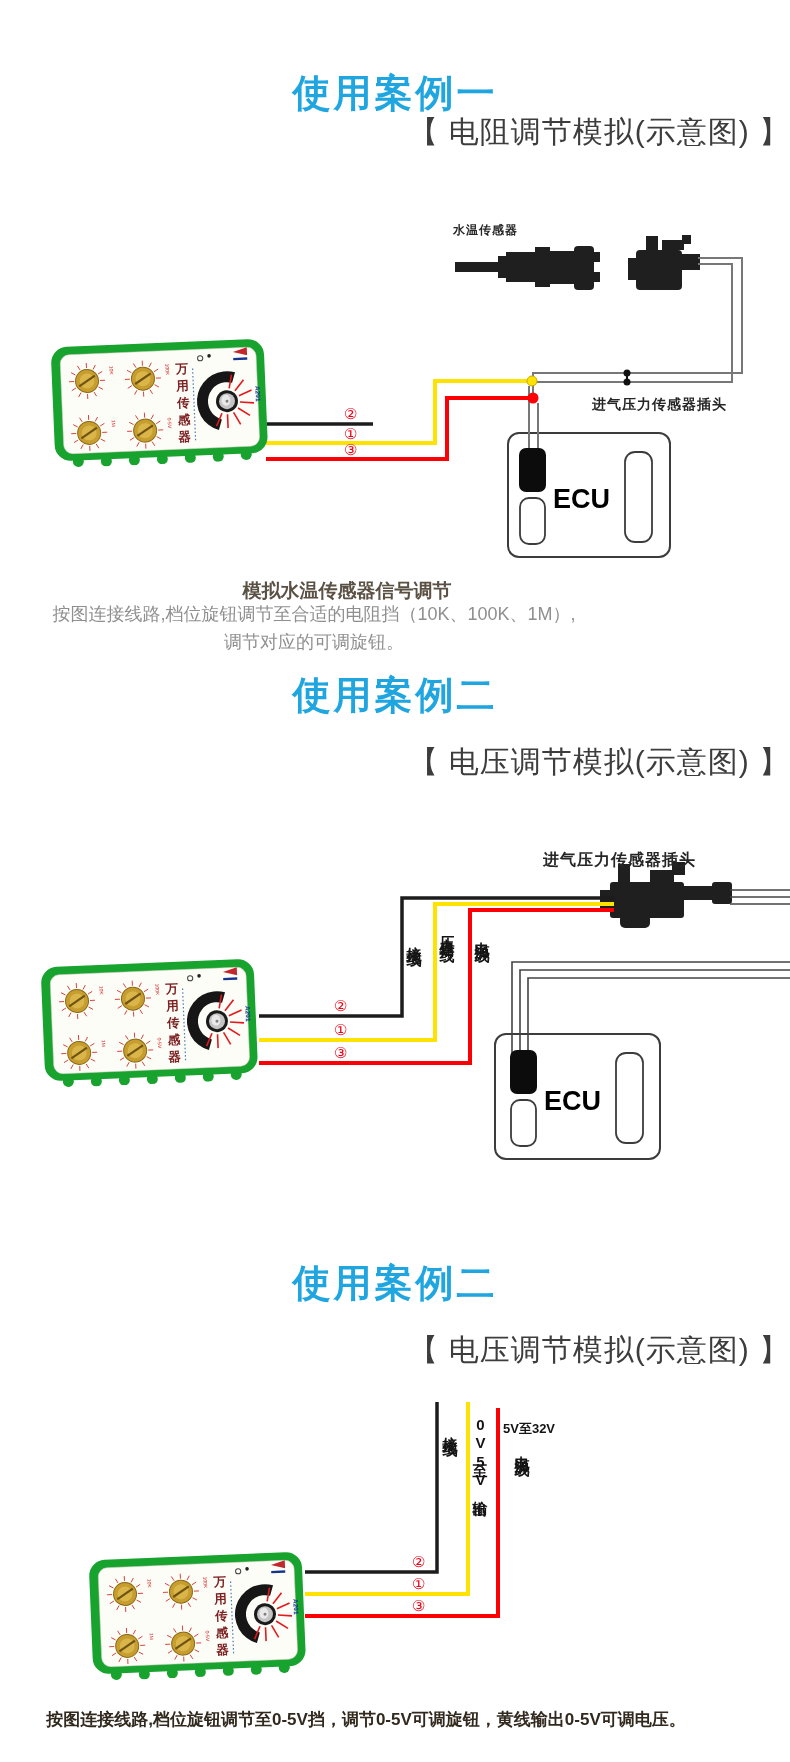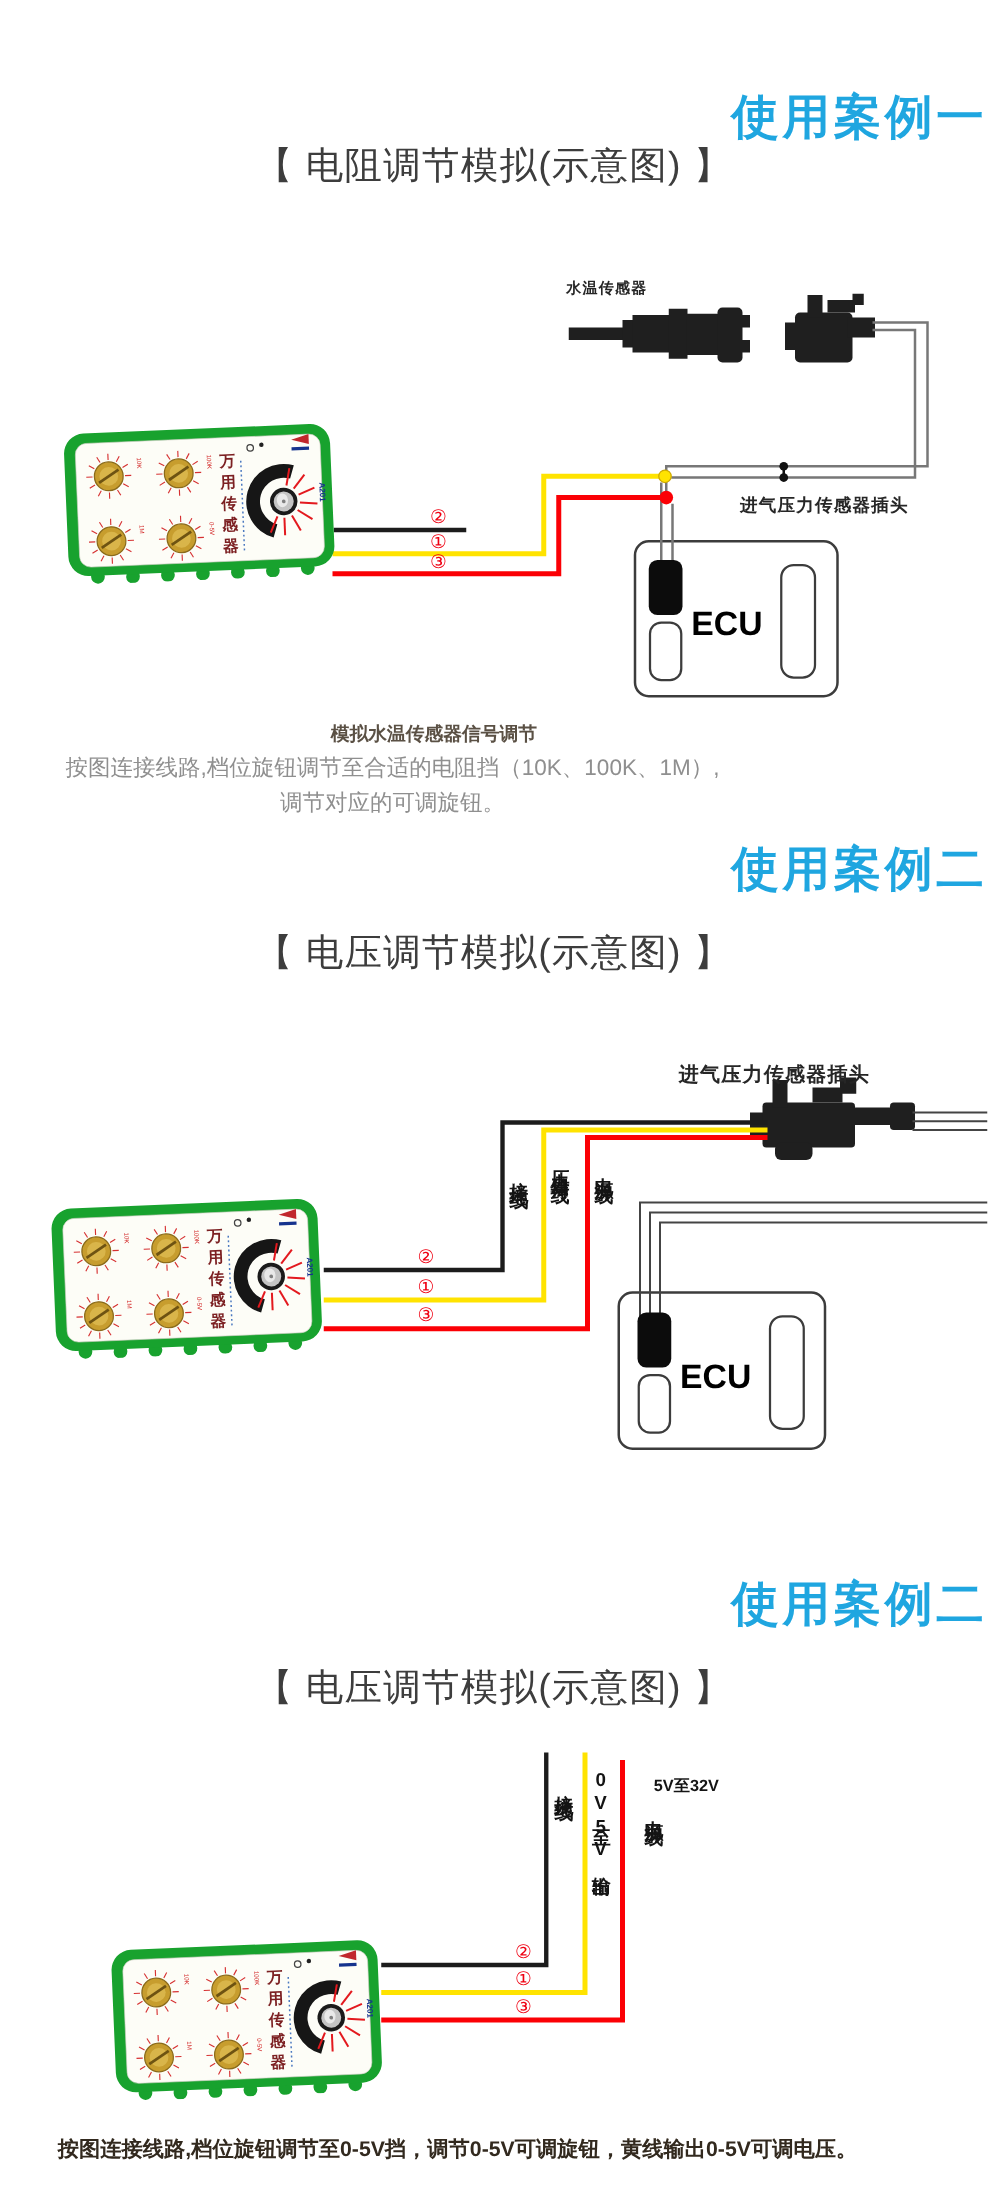--- a/index.html
+++ b/index.html
@@ -1,30 +1,30 @@
 <!DOCTYPE html>
 <html><head>
 <meta charset="utf-8">
 <style>
   * { margin:0; padding:0; box-sizing:border-box; }
   body { background:#ffffff; font-family:"Liberation Sans", sans-serif; }
   .page { position:relative; width:790px; height:1762px; background:#ffffff; overflow:hidden; }
-  .sec-title { position:absolute; width:790px; text-align:right; color:#1fa6e0;
+  .sec-title { position:absolute; width:790px; text-align:center; color:#1fa6e0;
                font-size:38px; font-weight:bold; letter-spacing:3px; }
-  .sec-subtitle { position:absolute; width:790px; text-align:center; color:#3d3d3d;
+  .sec-subtitle { position:absolute; width:790px; text-align:right; color:#3d3d3d;
                   font-size:30px; font-weight:400; letter-spacing:1px; }
   .diag-label { position:absolute; color:#262626; font-weight:bold; font-size:12px; letter-spacing:1px; }
   .cap-title { position:absolute; width:694px; text-align:center; color:#5a5044;
-               font-weight:bold; font-size:15px; }
+               font-weight:bold; font-size:19px; }
   .cap-line  { position:absolute; width:628px; text-align:center; color:#8f8f8f; font-size:18px; }
   .cap-dark  { position:absolute; width:732px; text-align:center; color:#32291e;
                font-weight:bold; font-size:17px; }
   .vlabel { position:absolute; writing-mode:vertical-rl; text-orientation:upright;
             color:#141414; font-weight:bold; font-size:15px; letter-spacing:3px; line-height:18px; }
-  .hlabel { position:absolute; color:#141414; font-weight:bold; font-size:13px;margin-left:20px; }
+  .hlabel { position:absolute; color:#141414; font-weight:bold; font-size:13px; }
   .wnum { position:absolute; color:#ef0012; font-size:15px; line-height:15px; font-weight:400; }
   .device { position:absolute; width:215px; height:122px; transform:rotate(-2.4deg); }
   svg.overlay { position:absolute; left:0; top:0; }
   text { font-family:"Liberation Sans", sans-serif; }
 </style>
 </head>
 <body>
 
 <div class="page">
 

